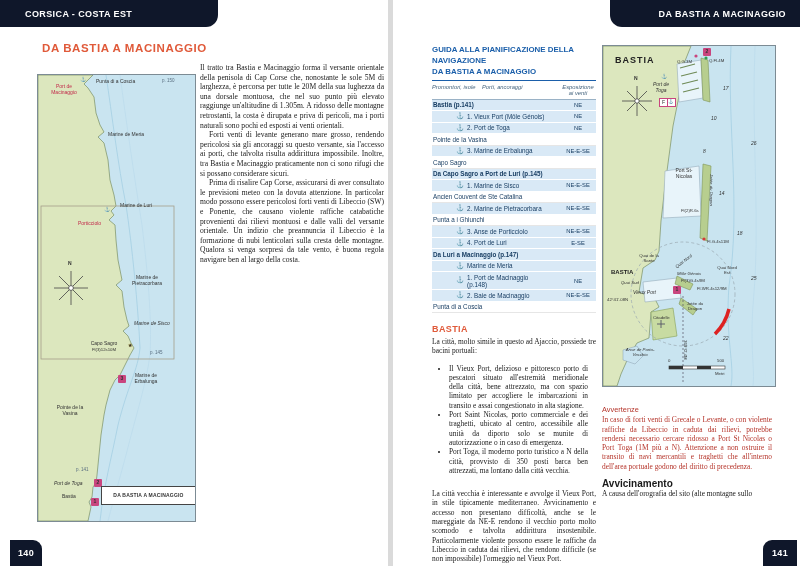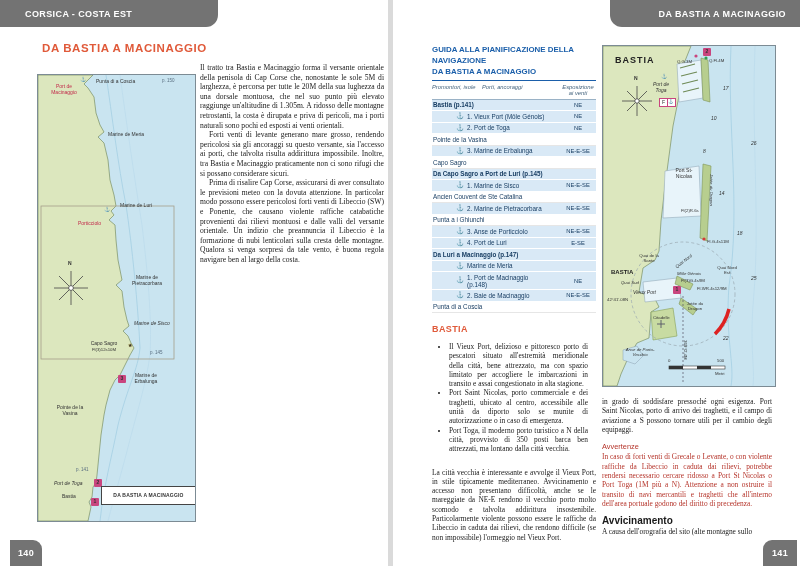--- a/index.html
+++ b/index.html
@@ -1,19 +1,19 @@
 <!DOCTYPE html>
 <html><head>
 <meta charset="utf-8">
 <style>
   html,body{margin:0;padding:0;}
   body{width:800px;height:566px;position:relative;background:#ffffff;overflow:hidden;
        font-family:"Liberation Sans",sans-serif;-webkit-font-smoothing:antialiased;}
   
-  .tab{position:absolute;background:#737373;color:#fff;font-weight:bold;font-size:9px;
+  .tab{position:absolute;background:#0f172a;color:#fff;font-weight:bold;font-size:9px;
        letter-spacing:.4px;display:flex;align-items:center;}
   .tab-tl{left:0;top:0;width:193px;height:27px;border-bottom-right-radius:12px;padding-left:25px;}
   .tab-tr{right:0;top:0;width:176px;height:27px;border-bottom-left-radius:12px;justify-content:flex-end;padding-right:14px;}
   .tab-bl{left:10px;top:540px;width:32px;height:26px;border-top-right-radius:9px;justify-content:center;}
   .tab-br{right:3px;top:540px;width:34px;height:26px;border-top-left-radius:9px;justify-content:center;}
   .gutter{position:absolute;left:388px;top:0;width:5px;height:566px;background:#dadada;}
   
   .page-title{position:absolute;left:42px;top:42px;color:#e05a3a;font-weight:bold;
               font-size:11.5px;letter-spacing:.6px;}
   .body-col{position:absolute;font-family:"Liberation Serif",serif;font-size:7.6px;
@@ -254,20 +254,21 @@
       </div>
     <div class="exp">NE-E-SE</div>
   </div>
   <div class="trow white">
     <div class="name">Punta di a Coscia</div>
     <div class="exp"></div>
   </div>
 
   <div class="sect-head">BASTIA</div>
   <div class="rtext">
+    <p>La città, molto simile in questo ad Ajaccio, possiede tre bacini portuali:</p>
     <ul>
       <li>Il Vieux Port, delizioso e pittoresco porto di pescatori situato all'estremità meridionale della città, bene attrezzato, ma con spazio limitato per accogliere le imbarcazioni in transito e assai congestionato in alta stagione.</li>
       <li>Port Saint Nicolas, porto commerciale e dei traghetti, ubicato al centro, accessibile alle unità da diporto solo se munite di autorizzazione o in caso di emergenza.</li>
       <li>Port Toga, il moderno porto turistico a N della città, provvisto di 350 posti barca ben attrezzati, ma lontano dalla città vecchia.</li>
     </ul>
     <div class="gap6"></div>
     <p>La città vecchia è interessante e avvolge il Vieux Port, in stile tipicamente mediterraneo. Avvicinamento e accesso non presentano difficoltà, anche se le mareggiate da NE-E rendono il vecchio porto molto scomodo e talvolta addirittura insostenibile. Particolarmente violente possono essere le raffiche da Libeccio in caduta dai rilievi, che rendono difficile (se non impossibile) l'ormeggio nel Vieux Port.</p>
 
   </div>
 </div>
@@ -354,21 +355,20 @@
   <span class="depth" style="left:148px;top:95px;">26</span>
   <span class="depth" style="left:116px;top:145px;">14</span>
   <span class="depth" style="left:134px;top:185px;">18</span>
   <span class="depth" style="left:148px;top:230px;">25</span>
   <span class="depth" style="left:120px;top:290px;">22</span>
   <span class="depth" style="left:108px;top:70px;">10</span>
   <span class="depth" style="left:100px;top:103px;">8</span>
 </div>
 
 <div class="rcol2 rtext">
-  <p>in grado di soddisfare pressoché ogni esigenza. Port Saint Nicolas, porto di arrivo dei traghetti, e il campo di aviazione a S possono tornare utili per il cambio degli equipaggi.</p>
   <div class="warn-head">Avvertenze</div>
   <p class="warn-body">In caso di forti venti di Grecale o Levante, o con violente raffiche da Libeccio in caduta dai rilievi, potrebbe rendersi necessario cercare ridosso a Port St Nicolas o Port Toga (1M più a N). Attenzione a non ostruire il transito di navi mercantili e traghetti che all'interno dell'area portuale godono del diritto di precedenza.</p>
   <div class="app-head">Avvicinamento</div>
   <p>A causa dell'orografia del sito (alte montagne sullo</p>
 </div>
 
 <div class="tab tab-bl">
   <span>140</span>
 </div>
 <div class="tab tab-br">

